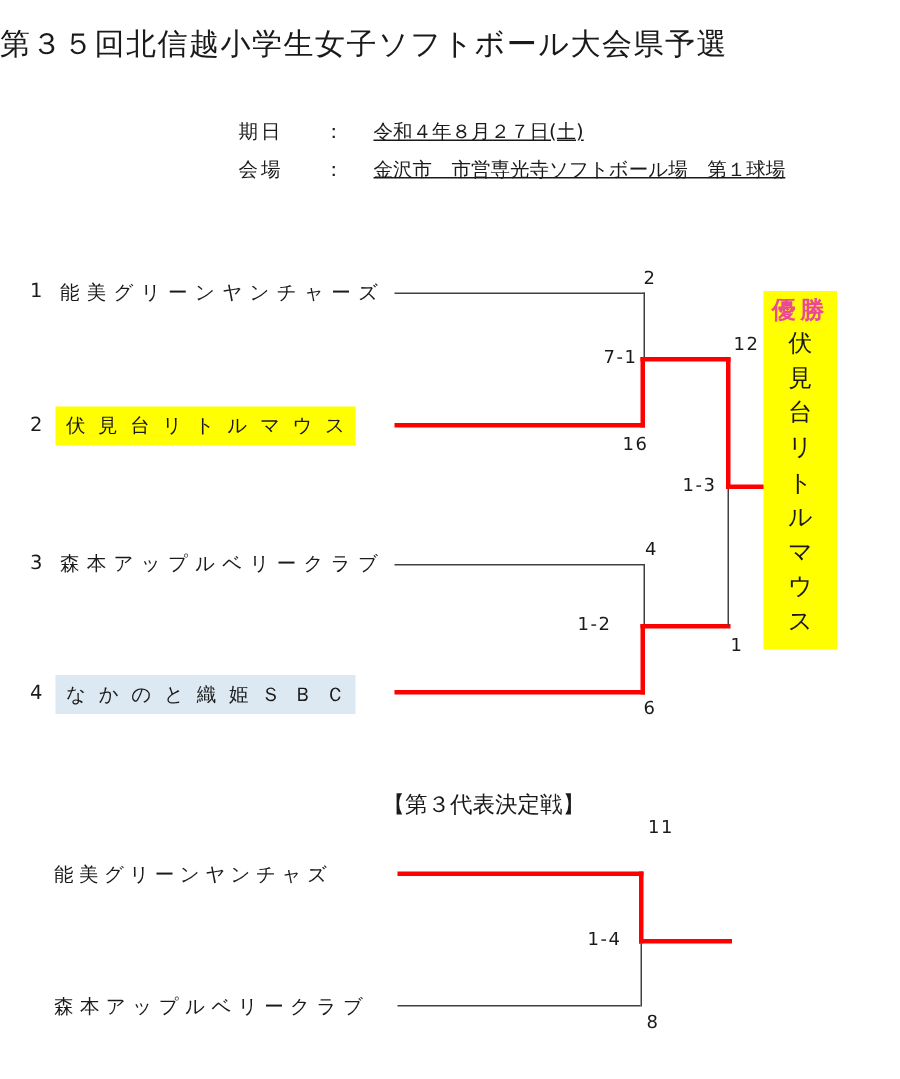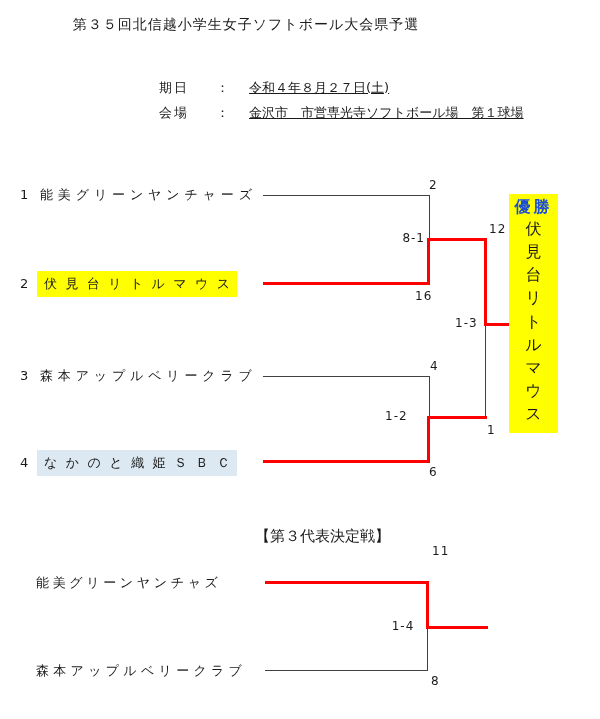--- a/index.html
+++ b/index.html
@@ -2,37 +2,37 @@
 <html><head>
 <meta charset="utf-8">
 <style>
   html,body{margin:0;padding:0;}
   body{
     width:600px;height:719px;position:relative;overflow:hidden;
     background:#ffffff;color:#1a1a1a;
     font-family:"DejaVu Sans","Liberation Sans",sans-serif;
   }
   .abs{position:absolute;}
-  .title{top:16px;left:0;width:492px;text-align:center;font-size:14px;letter-spacing:1px;white-space:nowrap;}
+  .title{top:16px;left:0;width:492px;font-size:20px;letter-spacing:1px;white-space:nowrap;}
   .meta-row{position:absolute;font-size:13px;white-space:nowrap;text-decoration:underline;}
   .meta-label{display:inline-block;width:57px;letter-spacing:2px;}
   .meta-colon{display:inline-block;width:33px;}
   .team{position:absolute;height:26px;display:flex;align-items:center;box-sizing:border-box;}
   .name{display:flex;justify-content:space-between;width:100%;font-size:13px;white-space:nowrap;}
   .hl-yellow{background:#ffff00;}
   .hl-blue{background:#dce9f2;}
   .seed{position:absolute;font-size:13px;}
   .score{position:absolute;font-size:12px;letter-spacing:1px;white-space:nowrap;}
   .game{position:absolute;font-size:12px;letter-spacing:1px;white-space:nowrap;}
   .hline,.vline{position:absolute;}
   .lose{background:#404040;}
   .win{background:#ff0000;}
   .heading3{position:absolute;left:255px;top:527px;font-size:15px;white-space:nowrap;}
   .champ-box{position:absolute;left:509px;top:194px;width:49px;height:239px;background:#ffff00;}
-  .champ-label{position:absolute;left:509px;top:197px;width:49px;text-align:center;font-size:16px;letter-spacing:3px;color:#1d4ed8;font-weight:bold;}
+  .champ-label{position:absolute;left:509px;top:197px;width:49px;text-align:center;font-size:16px;letter-spacing:3px;color:#ec4899;font-weight:bold;}
   .champ-name{position:absolute;left:509px;top:219px;width:49px;height:206px;display:flex;flex-direction:column;justify-content:space-between;align-items:center;font-size:16px;}
 </style>
 </head>
 <body>
 
 <div class="abs title">第３５回北信越小学生女子ソフトボール大会県予選</div>
 
 <div class="meta-row" style="left:159px;top:79px;">
   <span class="meta-label">期日</span><span class="meta-colon">：</span><span>令和４年８月２７日(土)</span>
 </div>
@@ -118,21 +118,21 @@
 <div class="hline win" style="left:427px;top:416px;width:60px;height:3px;"></div>
 <div class="vline lose" style="left:485px;top:326px;width:1px;height:91px;"></div>
 
 <div class="score" style="left:429px;top:178px;">2</div>
 <div class="score" style="left:415px;top:289px;">16</div>
 <div class="score" style="left:489px;top:222px;">12</div>
 <div class="score" style="left:430px;top:359px;">4</div>
 <div class="score" style="left:429px;top:465px;">6</div>
 <div class="score" style="left:487px;top:423px;">1</div>
 
-<div class="game" style="left:385px;top:231px;width:40px;text-align:right;">8-1</div>
+<div class="game" style="left:385px;top:231px;width:40px;text-align:right;">7-1</div>
 <div class="game" style="left:385px;top:409px;width:40px;text-align:left;">1-2</div>
 <div class="game" style="left:455px;top:316px;">1-3</div>
 
 <div class="champ-box"></div>
 <div class="champ-label">優勝</div>
 <div class="champ-name">
     <span>伏</span>
     <span>見</span>
     <span>台</span>
     <span>リ</span>

